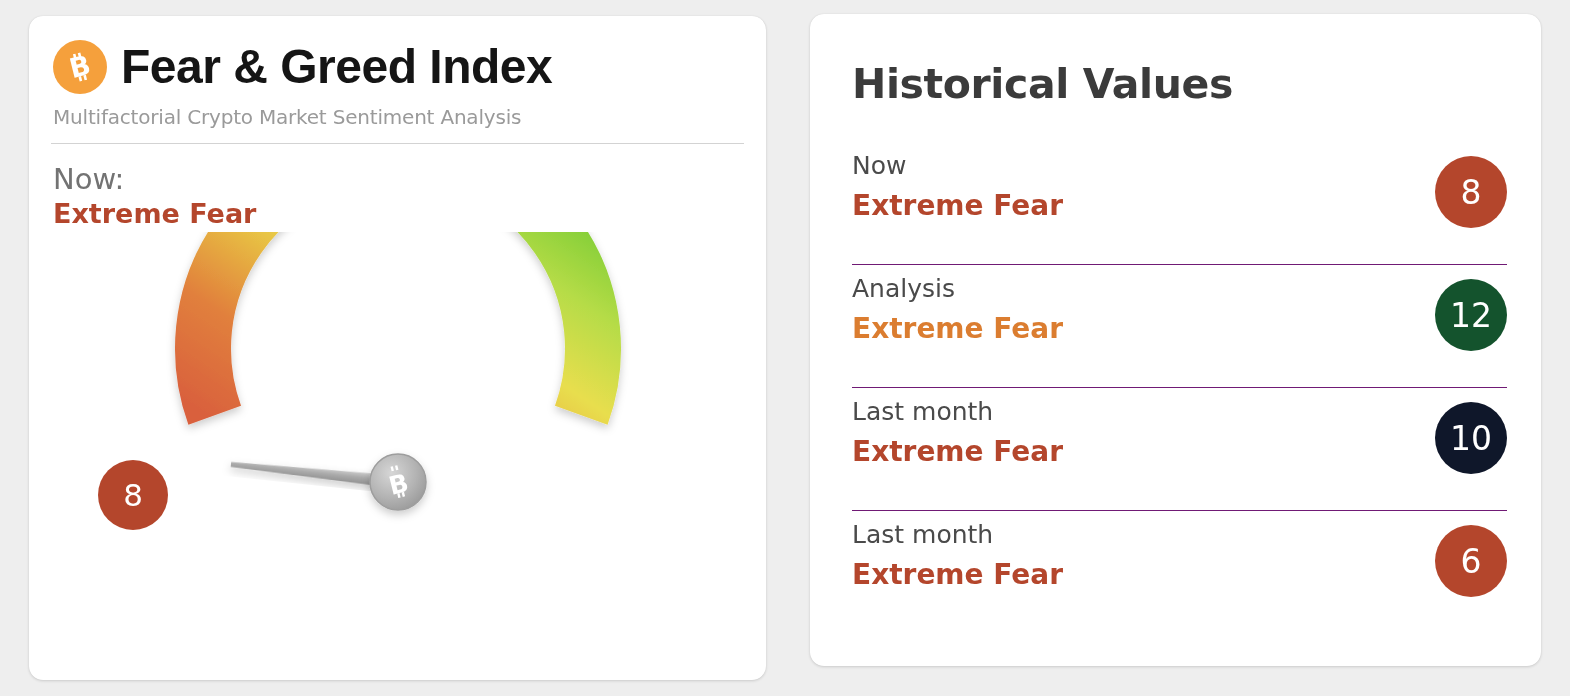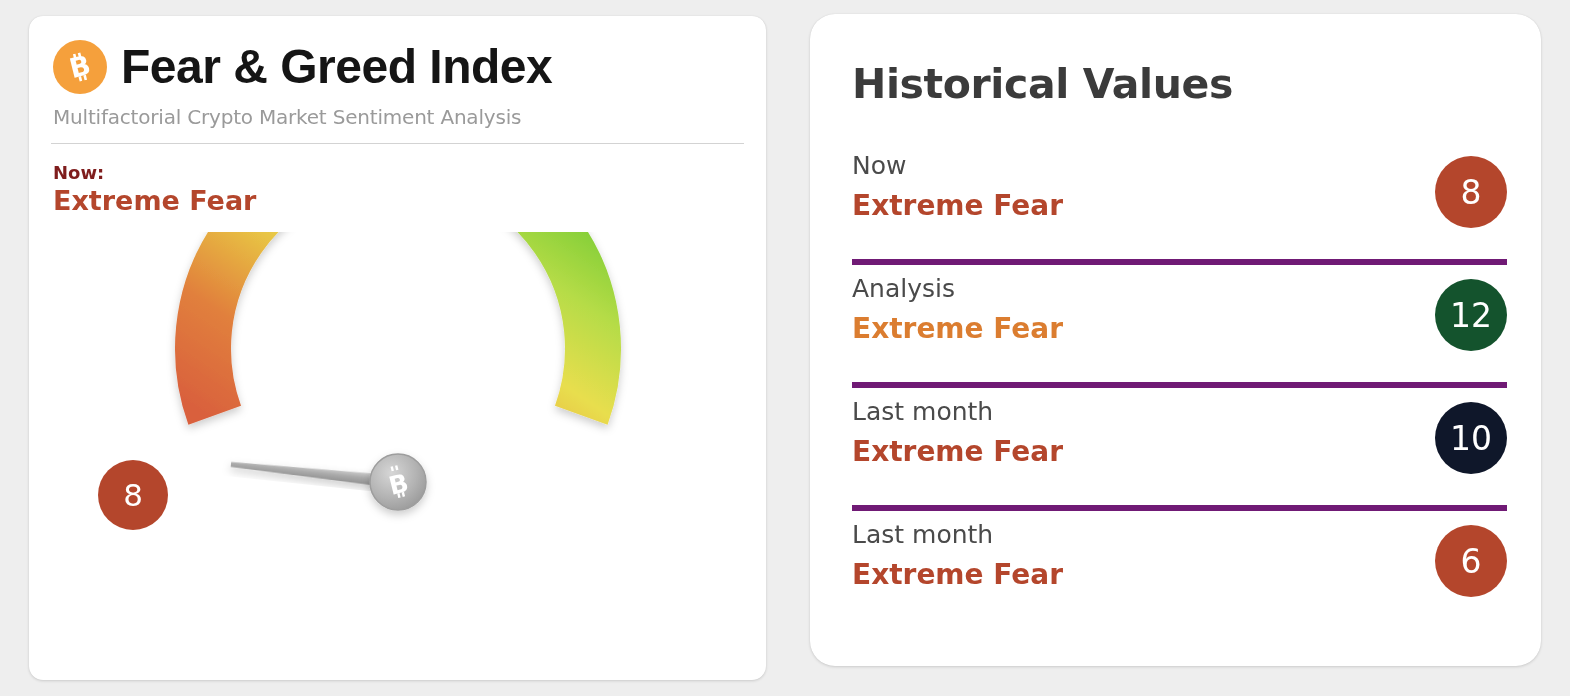--- a/index.html
+++ b/index.html
@@ -33,21 +33,20 @@
     left: 29px;
     top: 16px;
     width: 737px;
     height: 664px;
   }
   #historical-card {
     left: 810px;
     top: 14px;
     width: 731px;
     height: 652px;
-    border-radius: 25px;
   }
 
   
   .gauge-inner {
     position: absolute;
     left: 22px;
     top: 20px;
     right: 22px;
     bottom: 18px;
   }
@@ -91,23 +90,23 @@
     height: 1px;
     background: #d3d3d3;
     width: 100%;
   }
 
   .now-block {
     margin-top: 18px;
     padding-left: 2px;
   }
   .now-label {
-    font-size: 18px;
-    font-weight: bold;
-    color: #7f1d1d;
+    font-size: 29px;
+    font-weight: normal;
+    color: #737373;
     line-height: 1.18;
   }
   .now-value {
     font-size: 27px;
     font-weight: bold;
     color: #c04a2e;
     line-height: 1.2;
     margin-top: 2px;
   }
 
@@ -174,21 +173,21 @@
     line-height: 1;
     padding-top: 10px;
   }
   .hist-list {
     margin-top: 37px;
   }
   .hist-row {
     position: relative;
     height: 123px;
     box-sizing: border-box;
-    border-bottom: 6px solid #701a75;
+    border-bottom: 1px solid #701a75;
   }
   .hist-row.last { border-bottom: none; }
   .hist-period {
     font-size: 25px;
     color: #4a4a4a;
     padding-top: 10px;
     line-height: 1.15;
   }
   .hist-value {
     font-size: 28px;

